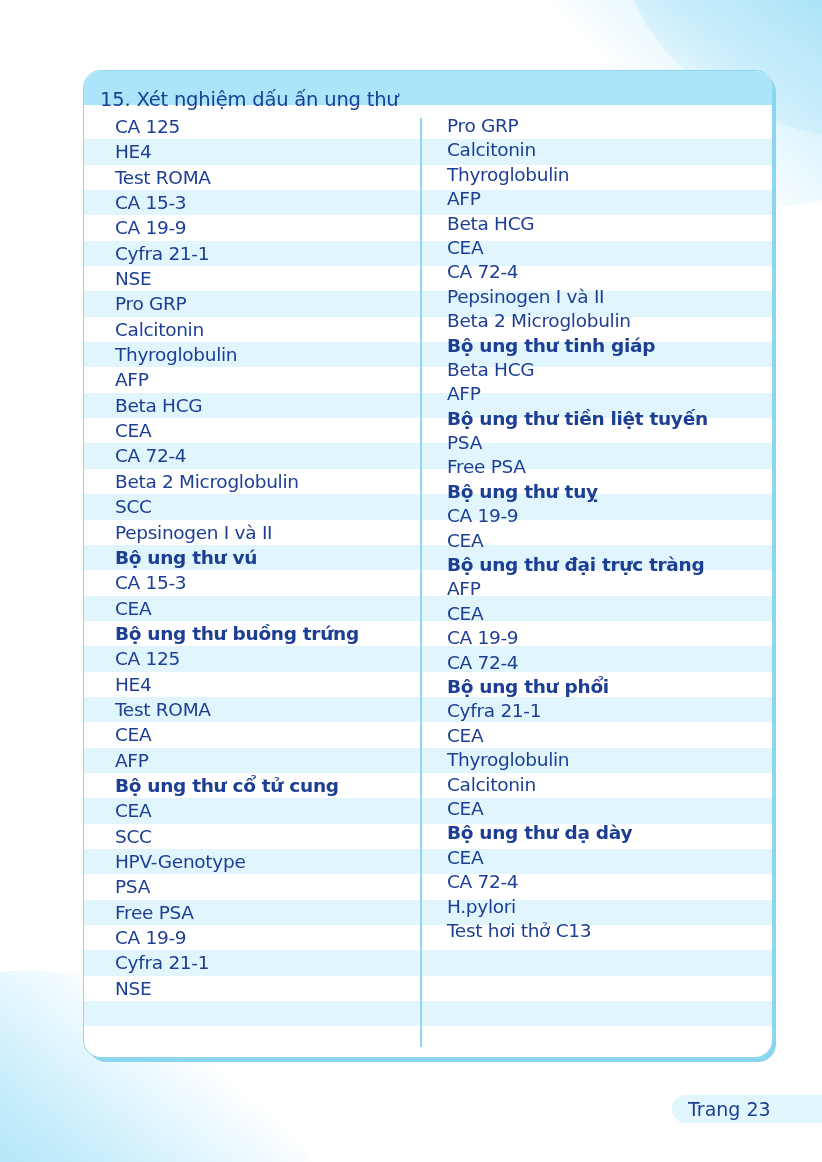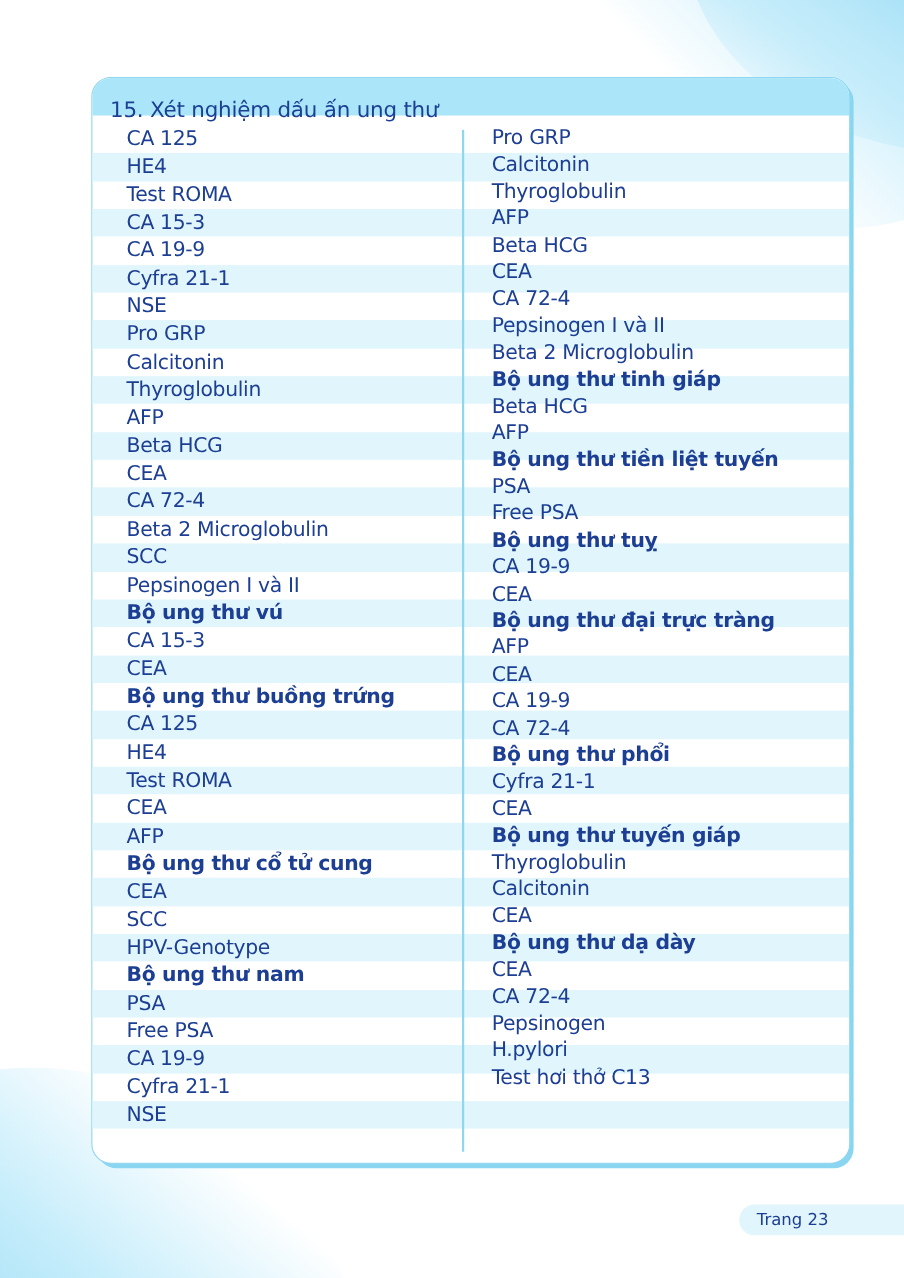--- a/index.html
+++ b/index.html
@@ -65,21 +65,21 @@
   }
   .col-left li { height:25.35px; line-height:25.35px; }
   .col-right li { height:24.4px; line-height:24.4px; }
   .col li.group { font-weight:bold; }
   .page-number {
     position:absolute; left:672px; top:1095px; width:160px; height:28px;
     background:#e1f5fc; border-radius:14px 0 0 14px;
   }
   .page-number span {
     position:absolute; left:16px; top:0; line-height:28px;
-    font-family:"DejaVu Sans", sans-serif; font-size:15px; color:#1c3f94;
+    font-family:"DejaVu Sans", sans-serif; font-size:19px; color:#1c3f94;
   }
 </style>
 </head>
 <body>
 
 <div class="deco-tr"></div>
 <div class="deco-tr2"></div>
 <div class="deco-bl"></div>
 
 <div class="card-shadow"></div>
@@ -151,21 +151,20 @@
       <li class="group">Bộ ung thư buồng trứng</li>
       <li>CA 125</li>
       <li>HE4</li>
       <li>Test ROMA</li>
       <li>CEA</li>
       <li>AFP</li>
       <li class="group">Bộ ung thư cổ tử cung</li>
       <li>CEA</li>
       <li>SCC</li>
       <li>HPV-Genotype</li>
-      <li class="group">Bộ ung thư nam</li>
       <li>PSA</li>
       <li>Free PSA</li>
       <li>CA 19-9</li>
       <li>Cyfra 21-1</li>
       <li>NSE</li>
     </ul>
   <ul class="col col-right" id="col-right">
       <li>Pro GRP</li>
       <li>Calcitonin</li>
       <li>Thyroglobulin</li>
@@ -185,28 +184,26 @@
       <li>CA 19-9</li>
       <li>CEA</li>
       <li class="group">Bộ ung thư đại trực tràng</li>
       <li>AFP</li>
       <li>CEA</li>
       <li>CA 19-9</li>
       <li>CA 72-4</li>
       <li class="group">Bộ ung thư phổi</li>
       <li>Cyfra 21-1</li>
       <li>CEA</li>
-      <li class="group">Bộ ung thư tuyến giáp</li>
       <li>Thyroglobulin</li>
       <li>Calcitonin</li>
       <li>CEA</li>
       <li class="group">Bộ ung thư dạ dày</li>
       <li>CEA</li>
       <li>CA 72-4</li>
-      <li>Pepsinogen</li>
       <li>H.pylori</li>
       <li>Test hơi thở C13</li>
     </ul>
 </div>
 
 <div class="page-number">
   <span>Trang 23</span>
 </div>
 
 </body></html>

